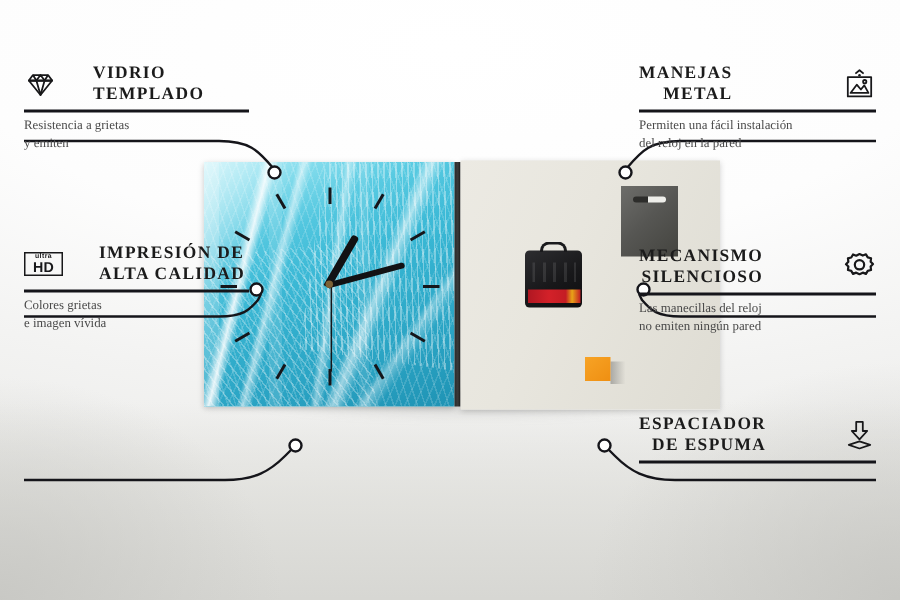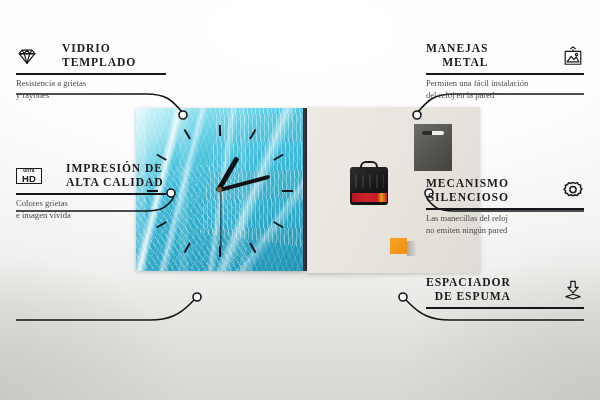--- a/index.html
+++ b/index.html
@@ -274,21 +274,21 @@
           <path d="M6.5 5.5 L9 9.5 L12 5.5 L15 9.5 L17.5 5.5"></path>
           <path d="M3.5 9.5 L20.5 9.5"></path>
           <path d="M9 9.5 L12 20 L15 9.5"></path>
         </svg>
       </span>
       <span class="title">VIDRIO
 TEMPLADO</span>
     </div>
     <div class="rule"></div>
     <div class="desc">Resistencia a grietas
-y rayones</div>
+y emiten</div>
   </div>
 
   <div class="callout left" style="left:16px; top:162px; width:150px;">
     <div class="head">
       <span class="hd-box">
         <span class="u">ultra</span>
         <span class="h">HD</span>
       </span>
       <span class="title">IMPRESIÓN DE
 ALTA CALIDAD</span>
@@ -311,21 +311,21 @@
           <path d="M5.5 18.5 L10 12.5 L13 16 L15.5 13 L18.5 18.5 Z"></path>
           <circle cx="15.8" cy="10.3" r="1.2"></circle>
         </svg>
       </span>
     </div>
     <div class="rule"></div>
     <div class="desc">Permiten una fácil instalación
 del reloj en la pared</div>
   </div>
 
-  <div class="callout right" style="right:16px; top:177px; width:158px;">
+  <div class="callout right" style="right:16px; top:164px; width:158px;">
     <div class="head">
       <span class="title">MECANISMO
 SILENCIOSO</span>
       <span class="ico">
         <svg viewBox="0 0 24 24" stroke="#18181a" stroke-width="1.6" fill="none" stroke-linejoin="round">
           <path d="M12 2.6 l2.4 1.1 2.3-.9 1.3 2.2 2.4.6-.3 2.5 1.7 1.8-1.7 1.8.3 2.5-2.4.6-1.3 2.2-2.3-.9-2.4 1.1-2.4-1.1-2.3.9-1.3-2.2-2.4-.6.3-2.5L2.2 10l1.7-1.8-.3-2.5 2.4-.6 1.3-2.2 2.3.9z"></path>
           <circle cx="12" cy="10.4" r="3.4"></circle>
         </svg>
       </span>
     </div>

